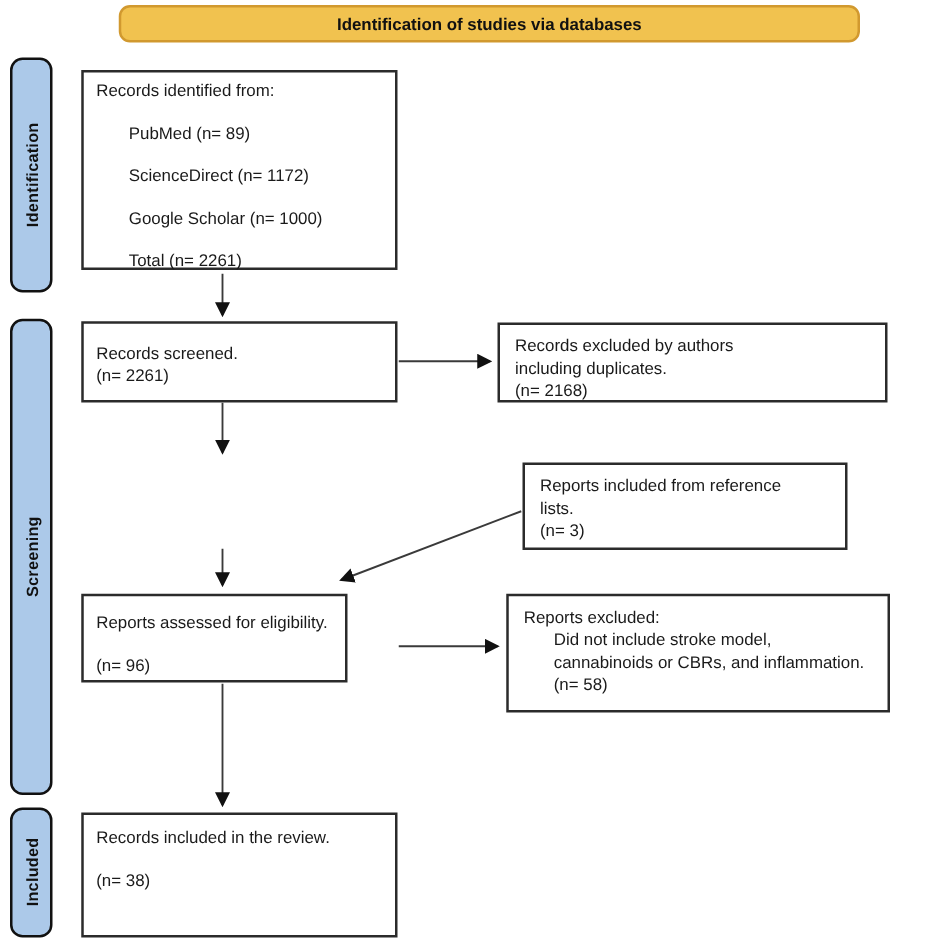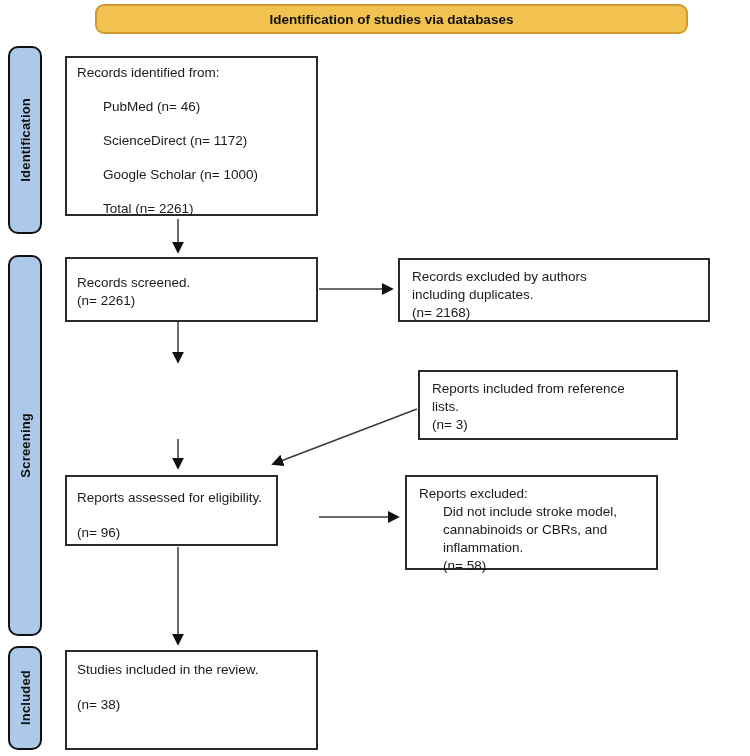--- a/index.html
+++ b/index.html
@@ -39,21 +39,21 @@
     box-sizing:border-box;font-size:13.5px;line-height:18px;color:#1a1a1a;
   }
   .box-records-identified{left:65px;top:56px;width:253px;height:160px;padding:6px 10px 0 10px;}
   .box-records-identified .b-item{margin-left:26px;margin-top:16px;}
   .box-records-screened{left:65px;top:257px;width:253px;height:65px;padding:15px 4px 0 10px;}
   .box-reports-sought{left:65px;top:367px;width:253px;height:71px;padding:13px 10px 0 10px;}
   .box-reports-assessed{left:65px;top:475px;width:213px;height:71px;padding:12px 10px 0 10px;}
   .box-studies-included{left:65px;top:650px;width:253px;height:100px;padding:9px 10px 0 10px;}
   .box-records-excluded{left:398px;top:258px;width:312px;height:64px;padding:8px 8px 0 12px;}
   .box-reports-references{left:418px;top:370px;width:260px;height:70px;padding:8px 12px 0 12px;}
-  .box-reports-excluded{left:405px;top:475px;width:253px;height:95px;padding:8px 12px 0 12px;}
+  .box-reports-excluded{left:405px;top:475px;width:307px;height:95px;padding:8px 12px 0 12px;}
   .box-reports-excluded .b-detail{margin-left:24px;}
   .gap-line{margin-top:17px;}
 
   .arrows{position:absolute;left:0;top:0;width:750px;height:756px;pointer-events:none;}
   .arrows path{stroke:var(--arrow);stroke-width:1.5;fill:none;}
 </style>
 </head>
 <body>
 
 <div class="canvas">
@@ -82,39 +82,39 @@
     <path d="M319 289 L392 289" marker-end="url(#ah)"></path>
     <path d="M178 322 L178 362" marker-end="url(#ah)"></path>
     <path d="M178 439 L178 468" marker-end="url(#ah)"></path>
     <path d="M417 409 L273 464" marker-end="url(#ah)"></path>
     <path d="M319 517 L398 517" marker-end="url(#ah)"></path>
     <path d="M178 547 L178 644" marker-end="url(#ah)"></path>
   </svg>
 
   <div class="fbox box-records-identified">
     <div class="b-title">Records identified from:</div>
-    <div class="b-item">PubMed (n= 46)</div>
+    <div class="b-item">PubMed (n= 89)</div>
     <div class="b-item">ScienceDirect (n= 1172)</div>
     <div class="b-item">Google Scholar (n= 1000)</div>
     <div class="b-item">Total (n= 2261)</div>
   </div>
 
   <div class="fbox box-records-screened">
     <div class="b-line">Records screened.</div>
     <div class="b-line">(n= 2261)</div>
   </div>
 
 
   <div class="fbox box-reports-assessed">
     <div class="b-line">Reports assessed for eligibility.</div>
     <div class="b-line gap-line">(n= 96)</div>
   </div>
 
   <div class="fbox box-studies-included">
-    <div class="b-line">Studies included in the review.</div>
+    <div class="b-line">Records included in the review.</div>
     <div class="b-line gap-line">(n= 38)</div>
   </div>
 
   <div class="fbox box-records-excluded">
     <div class="b-line">Records excluded by authors</div>
     <div class="b-line">including duplicates.</div>
     <div class="b-line">(n= 2168)</div>
   </div>
 
   <div class="fbox box-reports-references">

